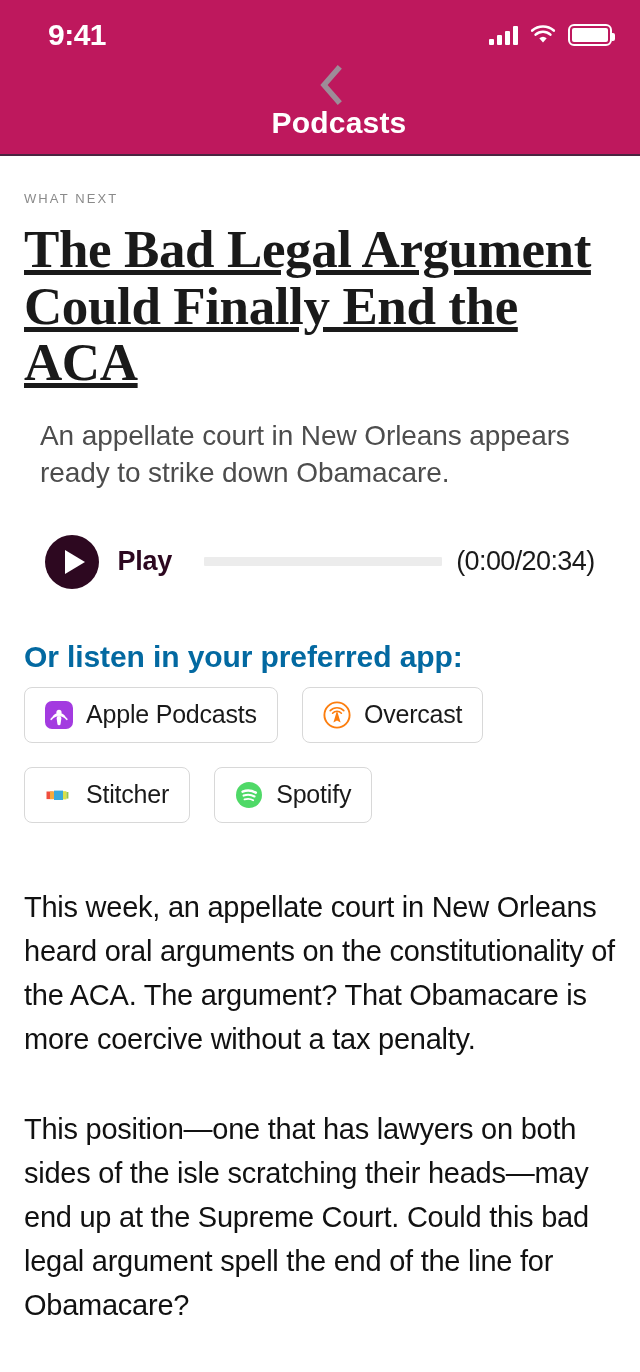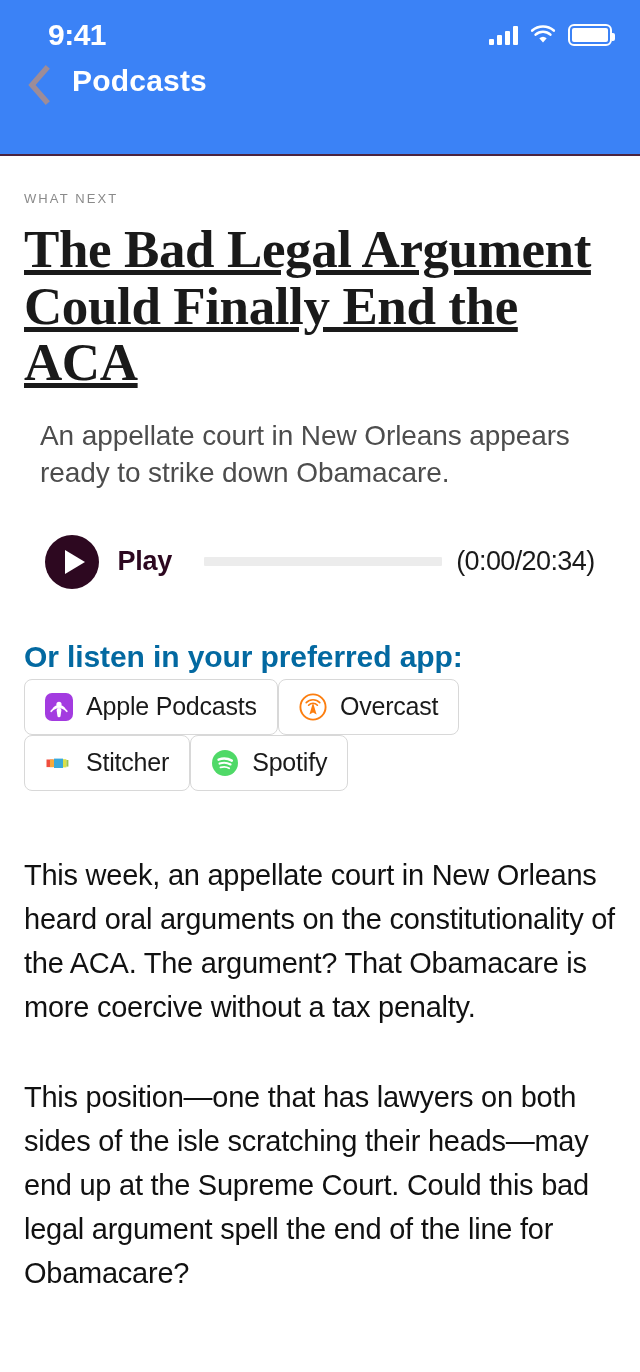--- a/index.html
+++ b/index.html
@@ -12,21 +12,21 @@
     height: 1372px;
     background: #ffffff;
     font-family: "Liberation Sans", sans-serif;
     -webkit-font-smoothing: antialiased;
     overflow: hidden;
     position: relative;
   }
 
   
   .header {
-    background: #3b82f6;
+    background: #be185d;
     height: 156px;
     border-bottom: 2px solid #4a2440;
     box-sizing: border-box;
     position: relative;
   }
   .status-bar {
     height: 64px;
     display: flex;
     align-items: center;
     justify-content: space-between;
@@ -86,21 +86,23 @@
   .battery-fill {
     width: 100%;
     height: 100%;
     background: #ffffff;
     border-radius: 2px;
   }
 
   .nav-bar {
     height: 90px;
     display: flex;
+    align-items: center;
     padding: 0 0 0 22px;
+    flex-direction: column;
   }
   .back-chevron {
     width: 34px;
     height: 42px;
     display: flex;
     align-items: center;
     justify-content: center;
   }
   .nav-title {
     color: #ffffff;
@@ -198,21 +200,22 @@
   .applinks-heading {
     font-size: 30px;
     font-weight: bold;
     color: #0369a1;
     margin-top: 48px;
     letter-spacing: -0.1px;
   }
   .applinks {
     display: flex;
     flex-wrap: wrap;
-    margin-top: 5px;
+    gap: 24px;
+    margin-top: 13px;
   }
   .applink {
     display: flex;
     align-items: center;
     gap: 13px;
     border: 1px solid #d8d8d8;
     border-radius: 8px;
     background: #ffffff;
     padding: 14px 20px;
     box-sizing: border-box;

